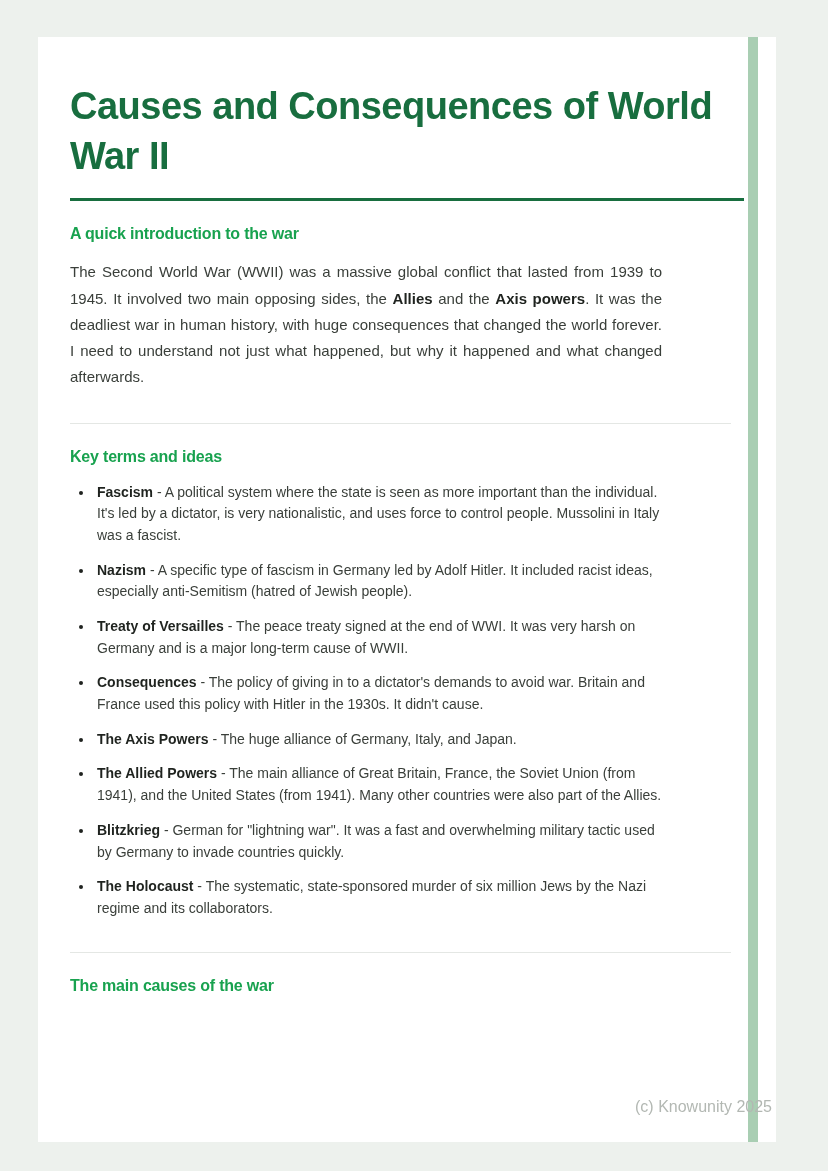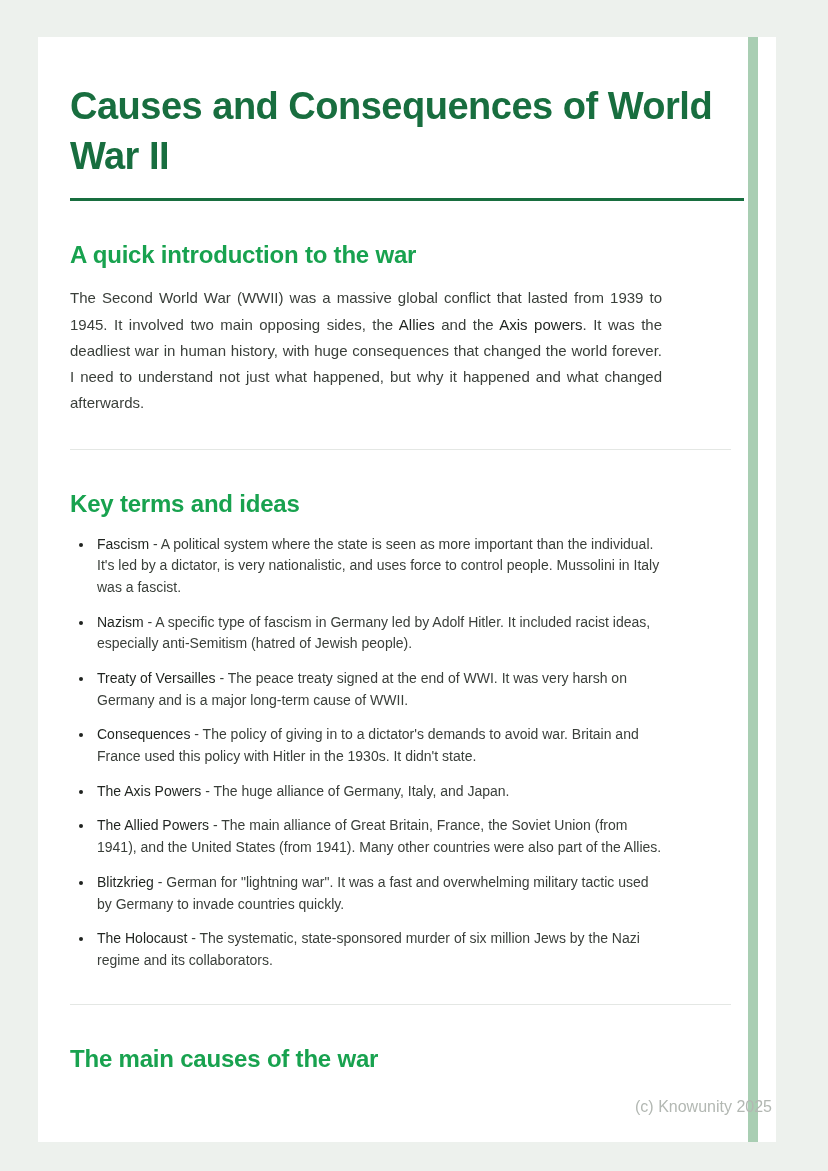--- a/index.html
+++ b/index.html
@@ -50,36 +50,36 @@
     letter-spacing:-0.5px;
   }
   .title-rule{
     border:none;
     border-top:3px solid var(--title_green);
     margin:17px 0 0 0;
     width:100%;
   }
   .section-heading{
     color:var(--heading_green);
-    font-size:24px;
+    font-size:16px;
     font-weight:700;
-    margin:40px 0 16px 0;
+    margin:24px 0 16px 0;
     letter-spacing:-0.2px;
   }
   .body-block{
     padding-right:82px;
   }
   .intro-paragraph{
     margin:0;
     font-size:15px;
     line-height:1.75;
     text-align:justify;
     color:var(--body_text);
   }
-  .b{font-weight:400;color:var(--strong_text);margin-top:8px;}
+  .b{font-weight:700;color:var(--strong_text);margin-top:8px;}
   .i{}
   .divider{
     border:none;
     border-top:1px solid var(--divider);
     margin:32px 0 0 0;
     width:98%;
   }
   .terms-list{
     margin:0;
     padding-left:24px;
@@ -119,21 +119,21 @@
 
     <hr class="divider">
 
     <h2 class="section-heading">Key terms and ideas</h2>
 
     <div class="body-block">
       <ul class="terms-list">
         <li><span class="b">Fascism</span><span> - A political system where the state is seen as more important than the individual. It's led by a dictator, is very nationalistic, and uses force to control people. Mussolini in Italy was a fascist.</span><span class="i"></span></li>
         <li><span class="b">Nazism</span><span> - A specific type of fascism in Germany led by Adolf Hitler. It included racist ideas, especially anti-Semitism (hatred of Jewish people).</span><span class="i"></span></li>
         <li><span class="b">Treaty of Versailles</span><span> - The peace treaty signed at the end of WWI. It was very harsh on Germany and is a major long-term cause of WWII.</span><span class="i"></span></li>
-        <li><span class="b">Consequences</span><span> - The policy of giving in to a dictator's demands to avoid war. Britain and France used this policy with Hitler in the 1930s. </span><span class="i">It didn't state.</span></li>
+        <li><span class="b">Consequences</span><span> - The policy of giving in to a dictator's demands to avoid war. Britain and France used this policy with Hitler in the 1930s. </span><span class="i">It didn't cause.</span></li>
         <li><span class="b">The Axis Powers</span><span> - The huge alliance of Germany, Italy, and Japan.</span><span class="i"></span></li>
         <li><span class="b">The Allied Powers</span><span> - The main alliance of Great Britain, France, the Soviet Union (from 1941), and the United States (from 1941). Many other countries were also part of the Allies.</span><span class="i"></span></li>
         <li><span class="b">Blitzkrieg</span><span> - German for "lightning war". It was a fast and overwhelming military tactic used by Germany to invade countries quickly.</span><span class="i"></span></li>
         <li><span class="b">The Holocaust</span><span> - The systematic, state-sponsored murder of six million Jews by the Nazi regime and its collaborators.</span><span class="i"></span></li>
       </ul>
     </div>
 
     <hr class="divider">
 
     <h2 class="section-heading">The main causes of the war</h2>

